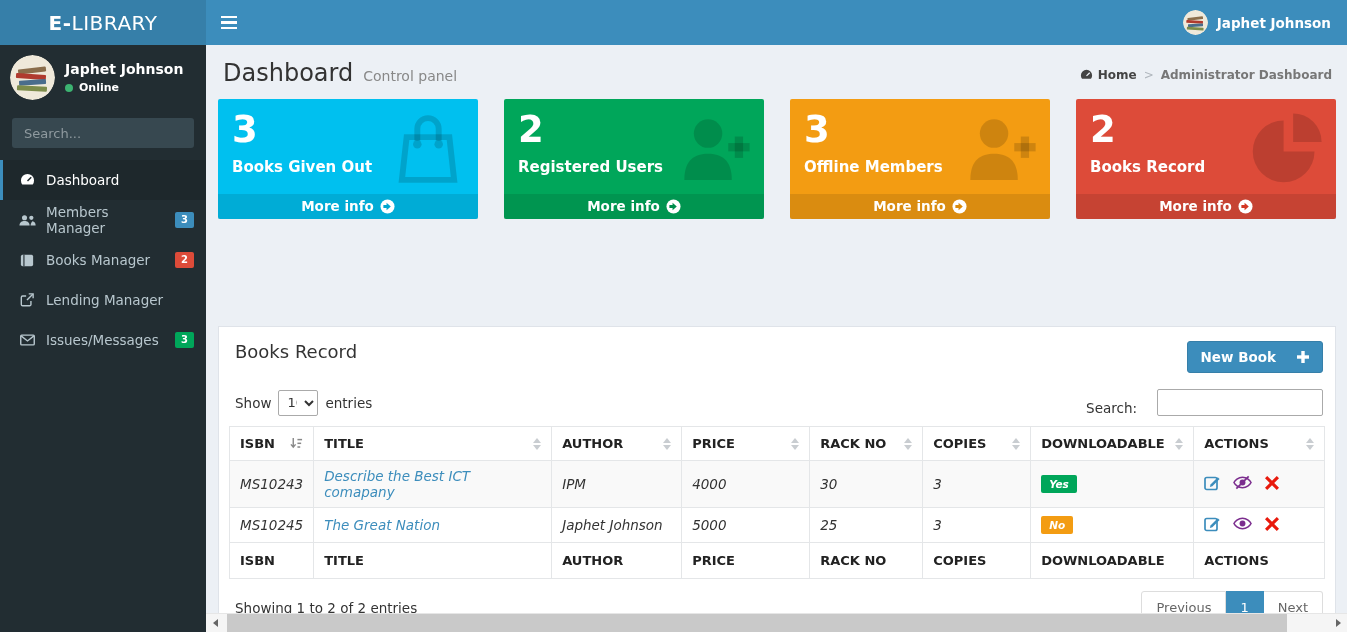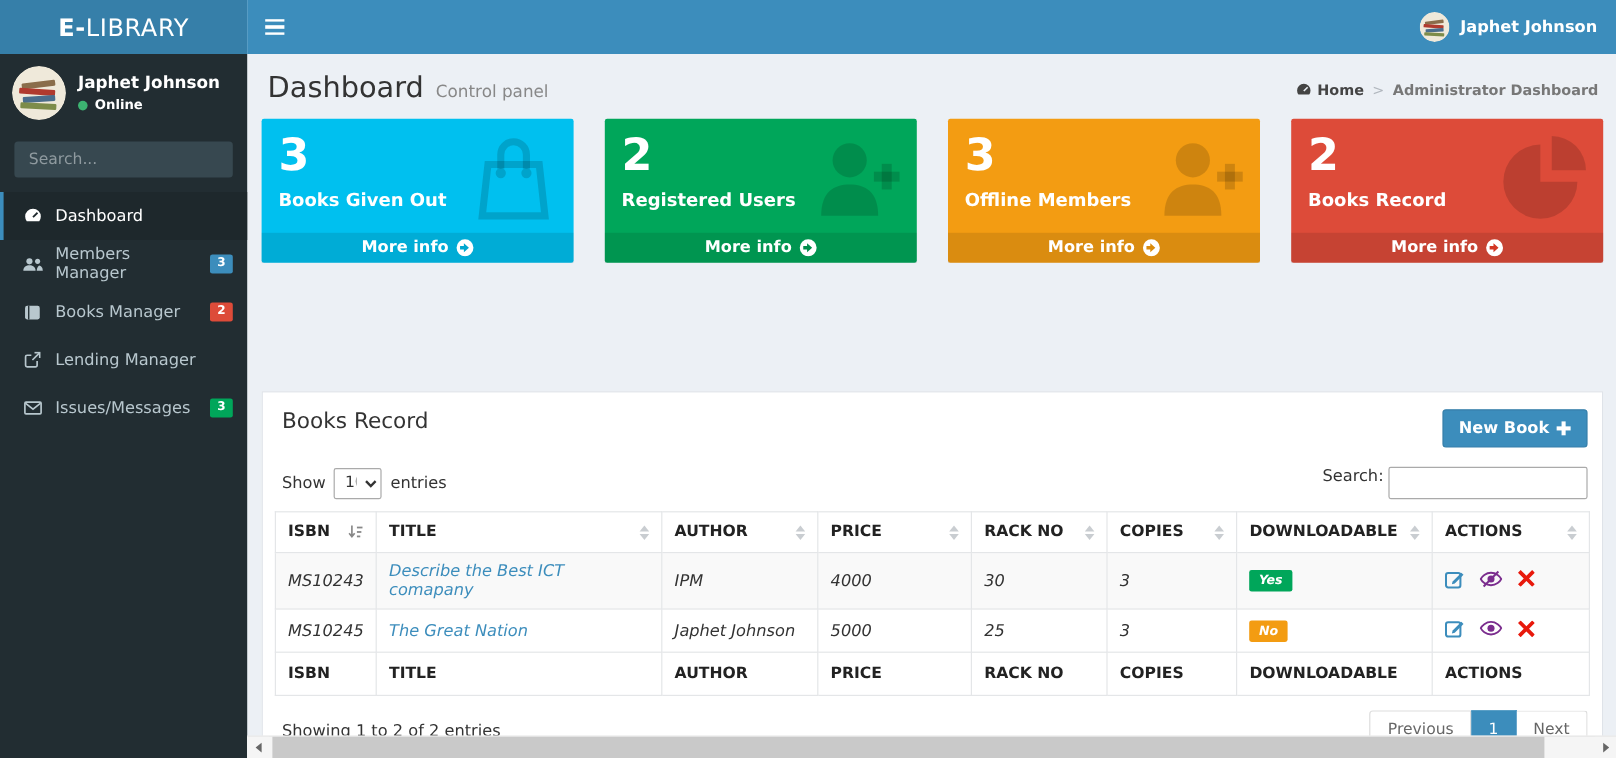--- a/index.html
+++ b/index.html
@@ -59,25 +59,25 @@
   .more-arrow { width:15px; height:15px; }
   .bg-aqua  .more-arrow .arr { fill:#00a7d0; }
   .bg-green .more-arrow .arr { fill:#008d4c; }
   .bg-yellow .more-arrow .arr { fill:#db8b0b; }
   .bg-red   .more-arrow .arr { fill:#d33724; }
 
   
   .box-panel { background:#fff; border:1px solid #dfe3e9; margin:107px 11px 0 12px; padding:10px; }
   .panel-head { display:flex; align-items:flex-start; justify-content:space-between; padding:4px 2px 0 6px; }
   .panel-title { font-size:18px; color:#333; }
-  .btn-primary { background:#3c8dbc; border:1px solid #367fa9; color:#fff; font-size:13.5px; font-weight:700; padding:7px 13px; border-radius:3px; cursor:pointer; display:flex; align-items:center; gap:6px; font-family:inherit; }
+  .btn-primary { background:#3c8dbc; border:1px solid #367fa9; color:#fff; font-size:13.5px; font-weight:700; padding:7px 13px; border-radius:3px; cursor:pointer; display:flex; align-items:center; gap:21px; font-family:inherit; }
   .table-toolbar { display:flex; align-items:center; justify-content:space-between; margin:16px 2px 10px 6px; font-size:13.5px; color:#333; }
   .length { display:flex; align-items:center; gap:7px; }
   .length select { font-family:inherit; font-size:13px; padding:3px 4px; border:1px solid #aaa; border-radius:2px; background:#fff; color:#333; width:40px; height:26px; }
-  .filter { display:flex; align-items:flex-start; gap:4px; }
+  .filter { display:flex; align-items:flex-end; gap:20px; }
   .filter input { width:166px; height:27px; border:1px solid #aaa; border-radius:2px; padding:0 6px; font-family:inherit; font-size:13px; }
 
   table.data { width:100%; border-collapse:collapse; font-size:13.5px; margin-top:4px; }
   table.data th, table.data td { border:1px solid #e4e6e8; text-align:left; vertical-align:middle; }
   table.data thead th { padding:9px 10px; font-size:13px; font-weight:700; color:#222; cursor:pointer; }
   table.data tfoot th { padding:10px 10px; font-size:13px; font-weight:700; color:#222; }
   table.data td { padding:7px 10px; color:#333;font-style:italic; }
   table.data tbody tr.odd { background:#f9f9f9; }
   table.data tbody tr.even { background:#fff; }
   .th-inner { display:flex; align-items:center; justify-content:space-between; gap:6px; }

